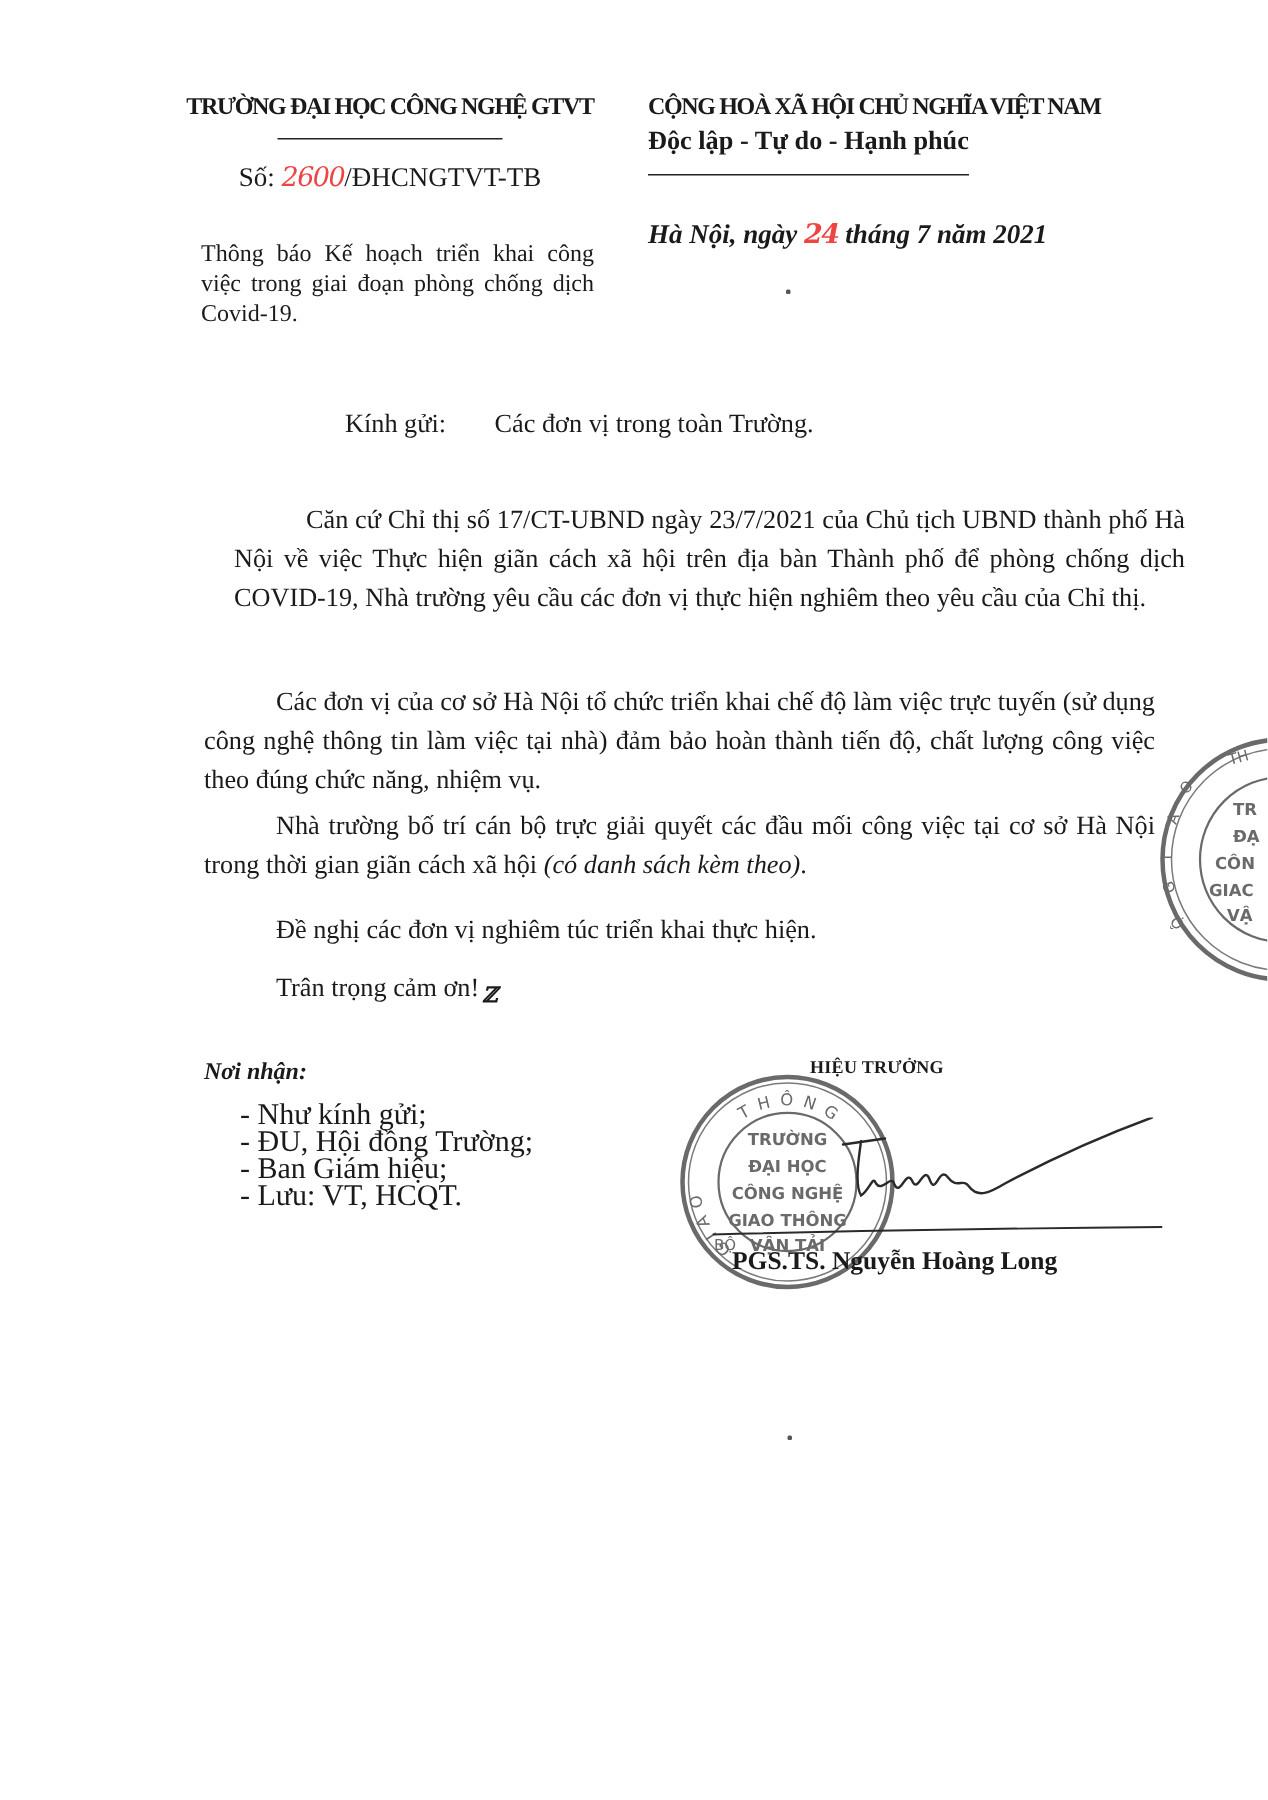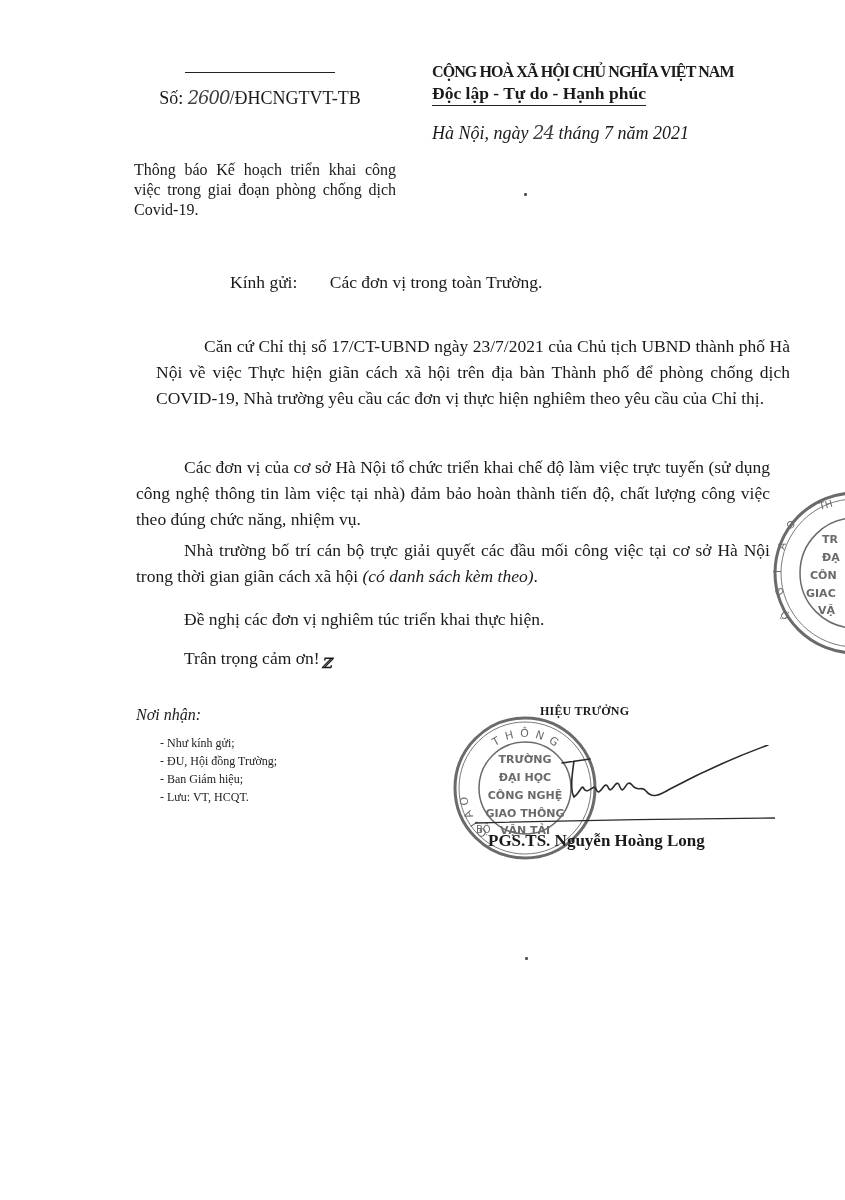--- a/index.html
+++ b/index.html
@@ -7,59 +7,60 @@
       width: 845px; height: 1200px; position: relative; overflow: hidden;
       font-family: "Liberation Serif", "DejaVu Serif", serif;
       color: #1a1a1a;
     }
     .abs { position: absolute; }
     .hdr-left { left: 110px; top: 62px; width: 300px; text-align: center; }
     .hdr-left .ministry { font-size: 17px; line-height: 21px; letter-spacing: 0.1px; }
     .hdr-left .school { font-size: 16px; font-weight: bold; line-height: 20px; letter-spacing: -0.9px; }
     .hdr-left .rule { width: 150px; height: 1px; background: #222; margin: 10px auto 0; }
     .hdr-left .docno { font-size: 18px; margin-top: 14px; line-height: 22px; }
-    .hw { font-family: "DejaVu Serif", serif; font-style: italic; font-size: 18px; color: #404040; letter-spacing: -1px; }
+    .hw { font-family: "DejaVu Serif", serif; font-style: italic; font-size: 18px; color: #ef4444; letter-spacing: -1px; }
 
     .hdr-right { left: 432px; top: 62px; width: 340px; text-align: left; }
     .hdr-right .nation { font-size: 16px; font-weight: bold; line-height: 20px; letter-spacing: -0.9px; }
-    .hdr-right .motto { font-size: 17.5px; font-weight: bold; line-height: 22px; display: inline-block; border-bottom: 1.3px solid #222; padding-bottom: 1px; }
-    .hdr-right .date { font-size: 18px; font-style: italic; margin-top: 16px; line-height: 22px; }
+    .hdr-right .motto { font-size: 17.5px; font-weight: bold; line-height: 22px; display: inline-block; border-bottom: 1.3px solid #222; padding-bottom: 12px; }
+    .hdr-right .date { font-size: 18px; font-style: italic; margin-top: 28px; line-height: 22px; font-weight: bold; }
 
     .subject { left: 134px; top: 160px; width: 262px; font-size: 16px; line-height: 20px; text-align: justify; text-align-last: left; }
 
     .recipient { left: 230px; top: 272px; font-size: 17.5px; }
     .recipient .to-val { margin-left: 28px; margin-top: 35px; }
 
     .body { left: 136px; width: 634px; font-size: 17.5px; line-height: 26px; text-align: justify; }
     .body p { margin: 0; text-indent: 48px; }
     .p1 { top: 333px; margin-left: 20px; }
     .p2 { top: 454px; }
     .p3 { top: 537px; }
     .p4 { top: 606px; }
     .p5 { top: 645px; }
     .body .it { font-style: italic; }
     .initials { font-family: "DejaVu Serif", serif; font-style: italic; font-weight: bold; font-size: 14px; margin-left: 2px; position: relative; top: 4px; }
 
-    .noi-nhan { left: 136px; top: 706px; font-size: 16px; font-weight: normal; font-style: italic; }
-    .nn-list { left: 160px; top: 734px; font-size: 12px; line-height: 18px; margin: 0; padding: 0; list-style: none; }
+    .noi-nhan { left: 136px; top: 706px; font-size: 16px; font-weight: bold; font-style: italic; }
+    .nn-list { left: 160px; top: 734px; font-size: 20px; line-height: 18px; margin: 0; padding: 0; list-style: none; }
 
     .signer-title { left: 540px; top: 704px; font-size: 12px; font-weight: bold; letter-spacing: 0.2px; }
     .signer-name { left: 488px; top: 831px; font-size: 17px; font-weight: bold; }
 
     .stamp { left: 452px; top: 715px; width: 146px; height: 146px; }
     .stamp-edge { left: 770px; top: 488px; width: 75px; height: 170px; overflow: hidden; }
     .signature { left: 560px; top: 745px; width: 210px; height: 70px; }
     .sign-line { left: 475px; top: 815px; width: 300px; height: 10px; }
 
     .speck { width: 3px; height: 3px; background: #555; border-radius: 1px; }
   </style>
 </head>
 <body>
 
 <div class="abs hdr-left">
+  <div class="school">TRƯỜNG ĐẠI HỌC CÔNG NGHỆ GTVT</div>
   <div class="rule"></div>
   <div class="docno">
     <span>Số:</span>
     <span class="hw">2600</span><span>/ĐHCNGTVT-TB</span>
   </div>
 </div>
 
 <div class="abs hdr-right">
   <div class="nation">CỘNG HOÀ XÃ HỘI CHỦ NGHĨA VIỆT NAM</div>
   <div><span class="motto">Độc lập - Tự do - Hạnh phúc</span></div>

